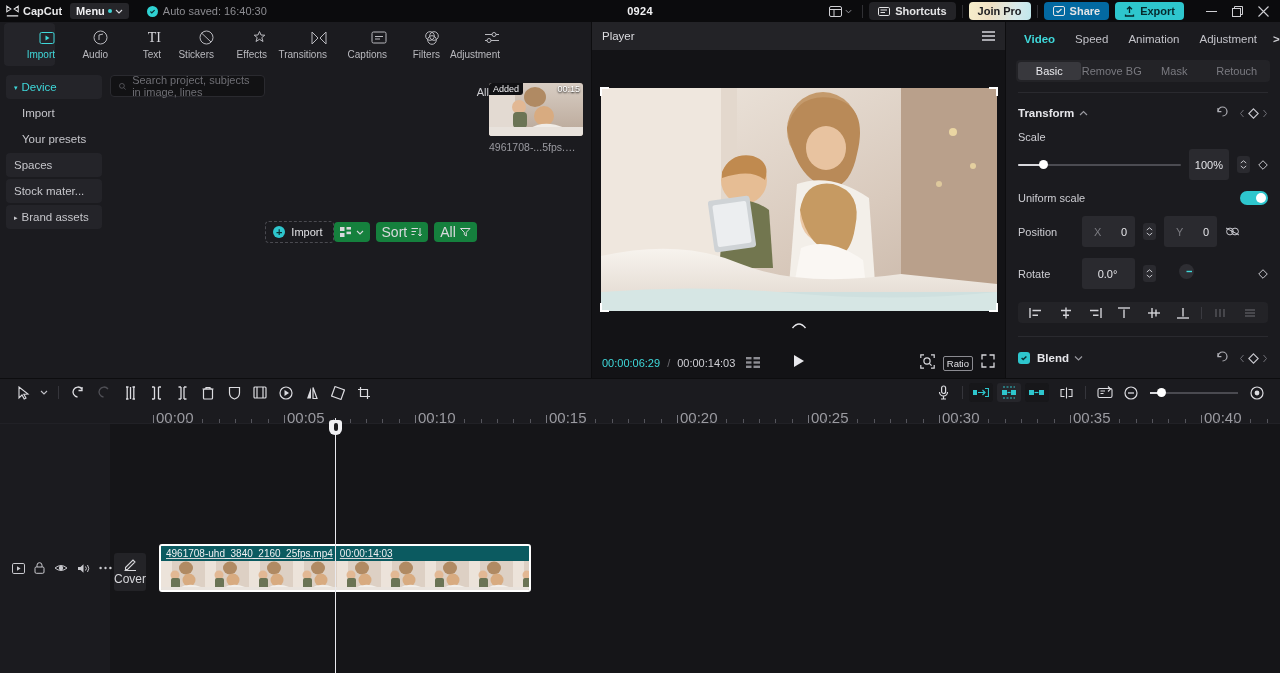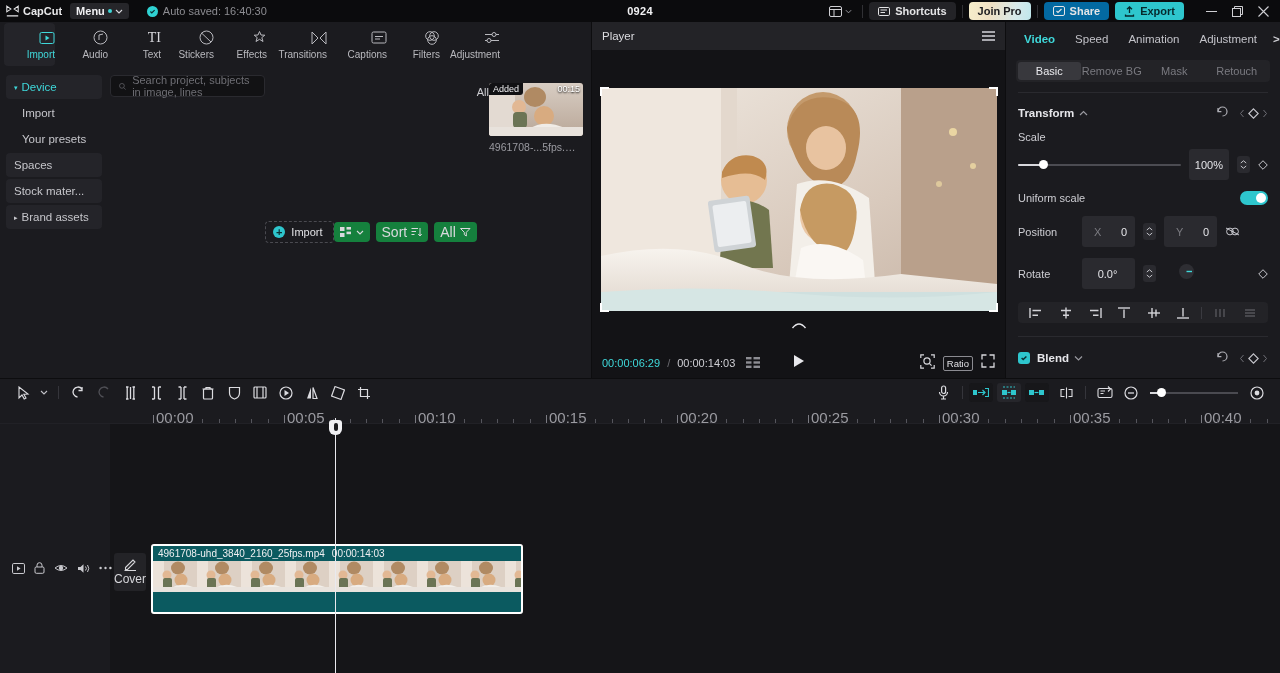--- a/index.html
+++ b/index.html
@@ -1079,21 +1079,21 @@
         </div>
       </div>
 
       <div class="coverbtn" style="top:129px;">
         <svg width="13" height="13" viewBox="0 0 13 13">
           <path d="M1.5 9.5 L9 2 L11 4 L3.5 11.5 H1.5 Z M0.5 12.5 H12" stroke="#d6d6da" stroke-width="1.1" fill="none"></path>
         </svg>
         <span>Cover</span>
       </div>
 
-      <div class="clip" id="main-clip" style="left:151px; top:120px; width:372px; height:70px;">
+      <div class="clip" id="main-clip" style="left:159px; top:120px; width:372px; height:48px;text-decoration:underline;">
         <div class="cliphead">
           <span>4961708-uhd_3840_2160_25fps.mp4</span>
           <span style="margin-left:7px;">00:00:14:03</span>
         </div>
         <div class="filmstrip" id="filmstrip">
             <div class="f"><svg viewBox="0 0 44 31" preserveAspectRatio="none" width="44" height="31">
                 <rect width="44" height="31" fill="#ddd0c4"></rect>
                 <rect x="0" y="0" width="11" height="31" fill="#ece3da"></rect>
                 <ellipse cx="25" cy="7" rx="7" ry="6.5" fill="#b08a63"></ellipse>
                 <ellipse cx="14" cy="14" rx="4.5" ry="4.5" fill="#e2b894"></ellipse>

